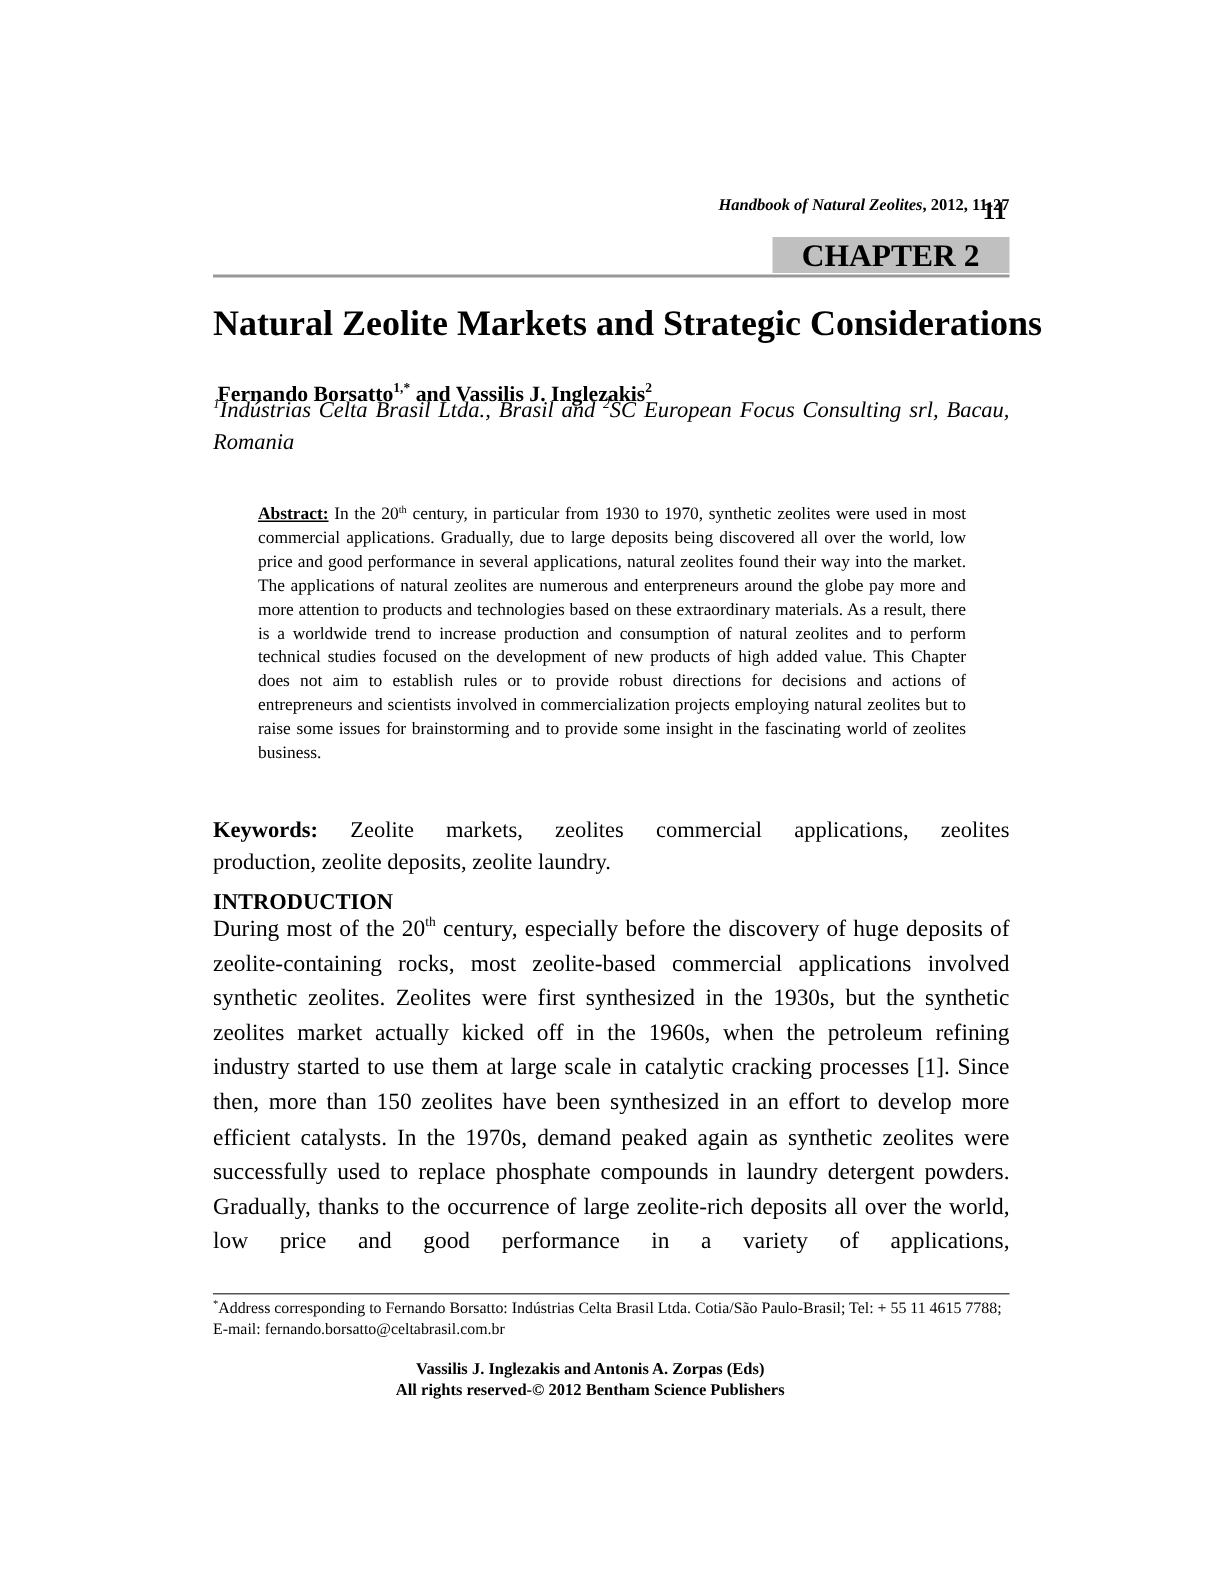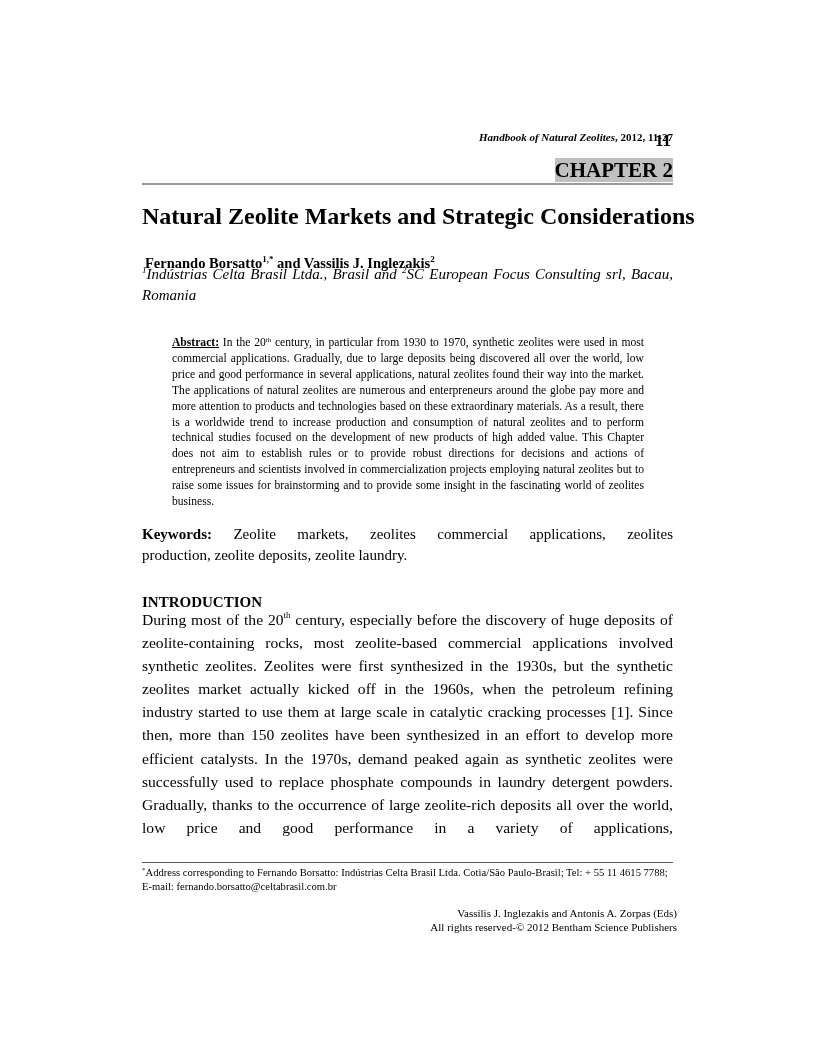--- a/index.html
+++ b/index.html
@@ -38,21 +38,21 @@
     top: 0;
     font-size: 17px;
   }
   .chapter-box {
     position: absolute;
     top: 158px;
     right: 143px;
     background: #c0c0c0;
     font-size: 21px;
     font-weight: bold;
-    padding: 0 0;
+    padding: 0 20px;
     line-height: 25px;
     height: 24px;
   }
   .header-rule {
     position: absolute;
     top: 183px;
     left: 142px;
     width: 531px;
     height: 2px;
     background: #999;
@@ -92,21 +92,21 @@
     left: 172px;
     width: 472px;
     font-size: 11.6px;
     line-height: 15.9px;
     text-align: justify;
   }
   .abstract sup { font-size: 7px; vertical-align: 4px; line-height: 0; }
   .abstract .label { font-weight: bold; text-decoration: underline; }
   .keywords {
     position: absolute;
-    top: 524px;
+    top: 544px;
     left: 142px;
     width: 531px;
     font-size: 15px;
     line-height: 21px;
     text-align: justify;
     text-align-last: left;
   }
   .keywords .label { font-weight: bold; }
   .keywords .first-line {
     display: block;
@@ -145,25 +145,25 @@
     left: 142px;
     width: 531px;
     font-size: 10.6px;
     line-height: 14px;
   }
   .footnote .label { font-weight: normal; }
   .footnote sup { font-size: 7px; vertical-align: 4px; line-height: 0; }
   .publisher {
     position: absolute;
     top: 906px;
-    left: 146px;
+    left: 128px;
     width: 531px;
-    text-align: right;
+    text-align: center;
     font-size: 11px;
-    font-weight: normal;
+    font-weight: bold;
     line-height: 14px;
   }
 </style>
 </head>
 <body>
 
 <div class="running-header">
   <div class="journal"><span class="title">Handbook of Natural Zeolites</span><span>, 2012, 11-27</span></div>
   <div class="pagenum">11</div>
 </div>

